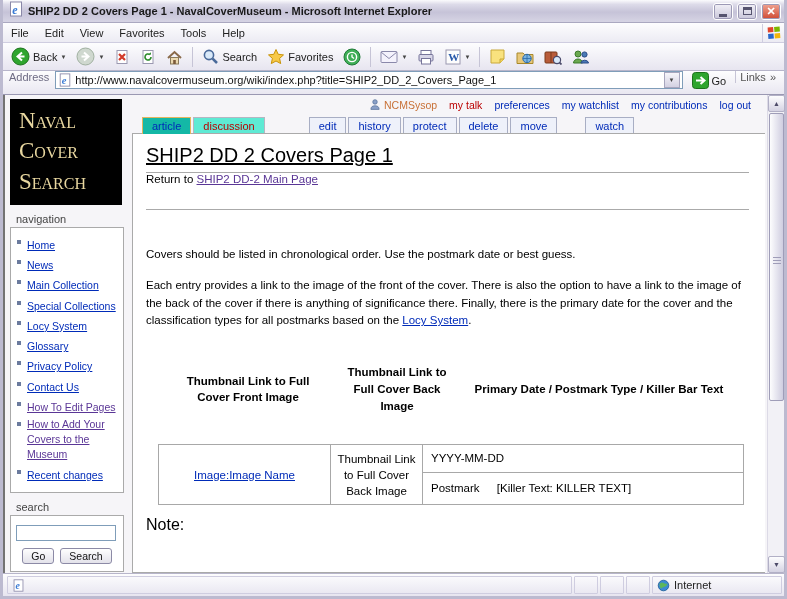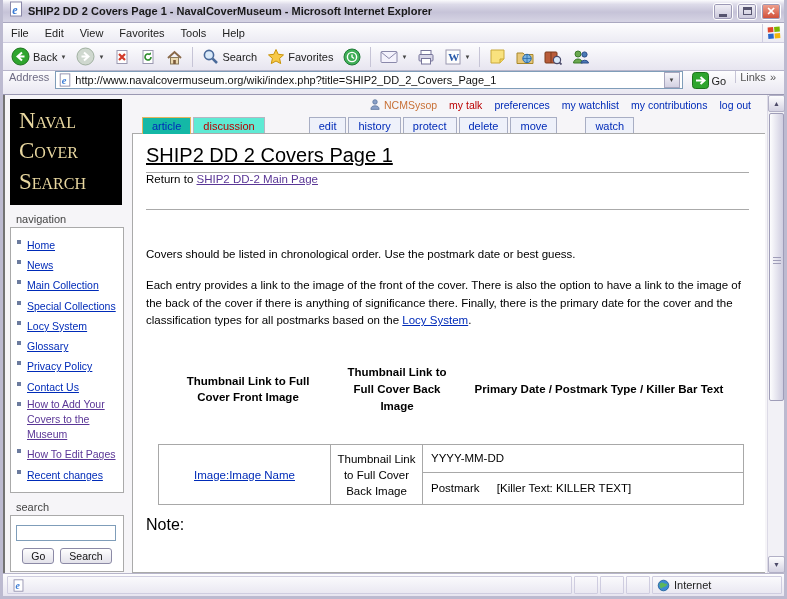--- a/index.html
+++ b/index.html
@@ -343,22 +343,22 @@
         <div class="pbox">
           <ul>
             <li><a>Home</a></li>
             <li><a>News</a></li>
             <li><a>Main Collection</a></li>
             <li><a>Special Collections</a></li>
             <li><a>Locy System</a></li>
             <li><a>Glossary</a></li>
             <li><a>Privacy Policy</a></li>
             <li><a>Contact Us</a></li>
+            <li><a class="visited">How To Edit Pages</a></li>
             <li><a class="visited">How to Add Your Covers to the Museum</a></li>
-            <li><a class="visited">How To Edit Pages</a></li>
             <li><a>Recent changes</a></li>
           </ul>
         </div>
 
         <div class="portlet-title">search</div>
         <div class="searchbox">
           <input class="search-input" style="">
           <div class="search-btns">
             <button class="xpbtn">Go</button>
             <button class="xpbtn">Search</button>

